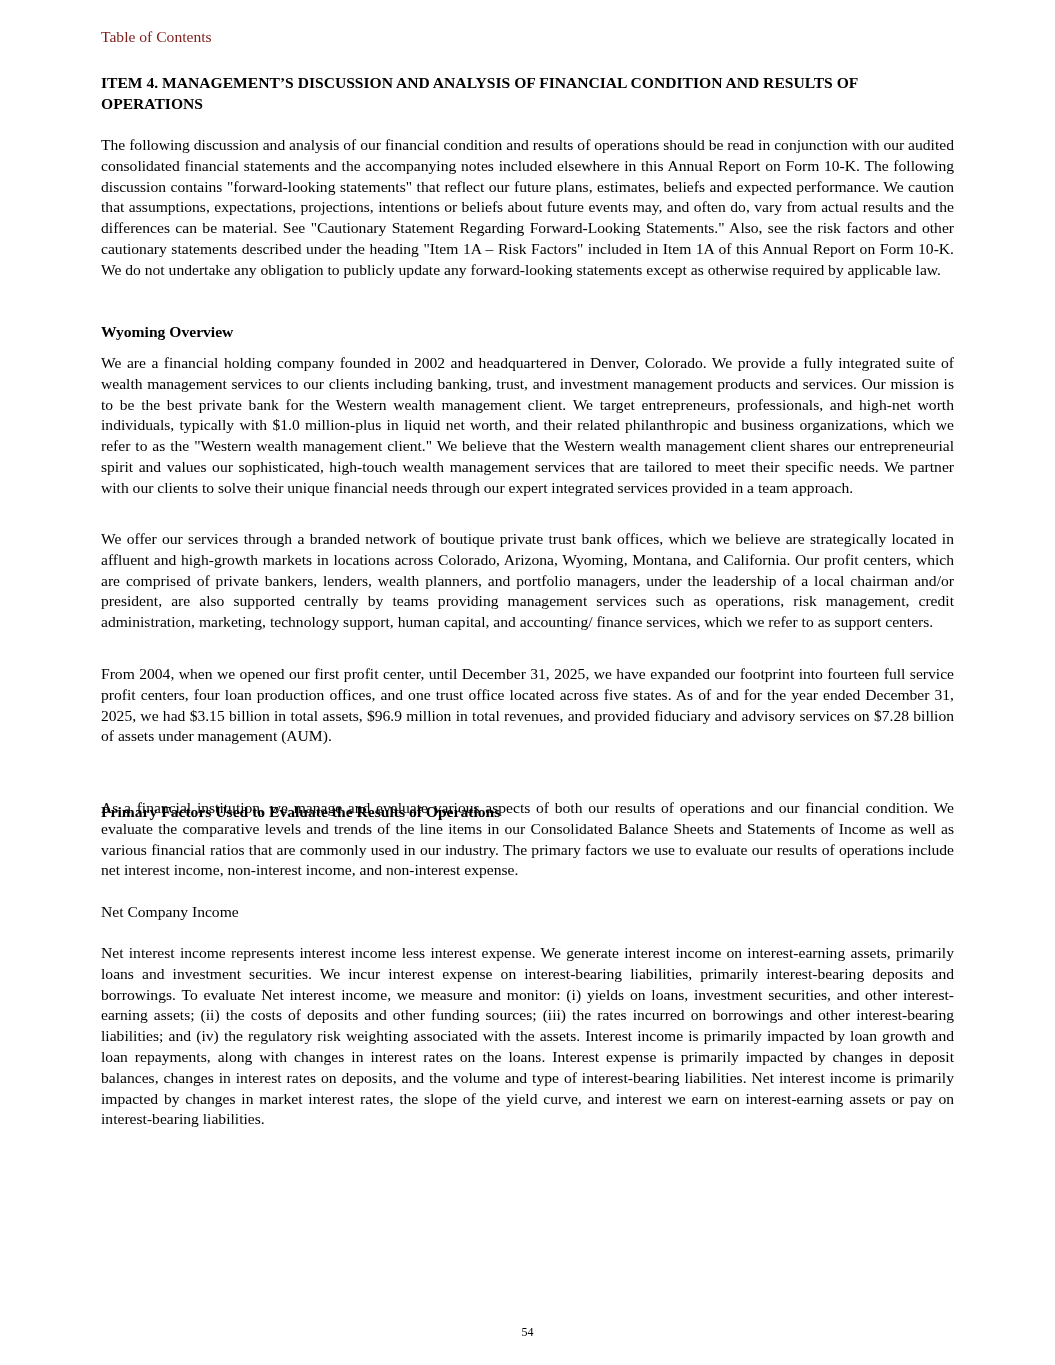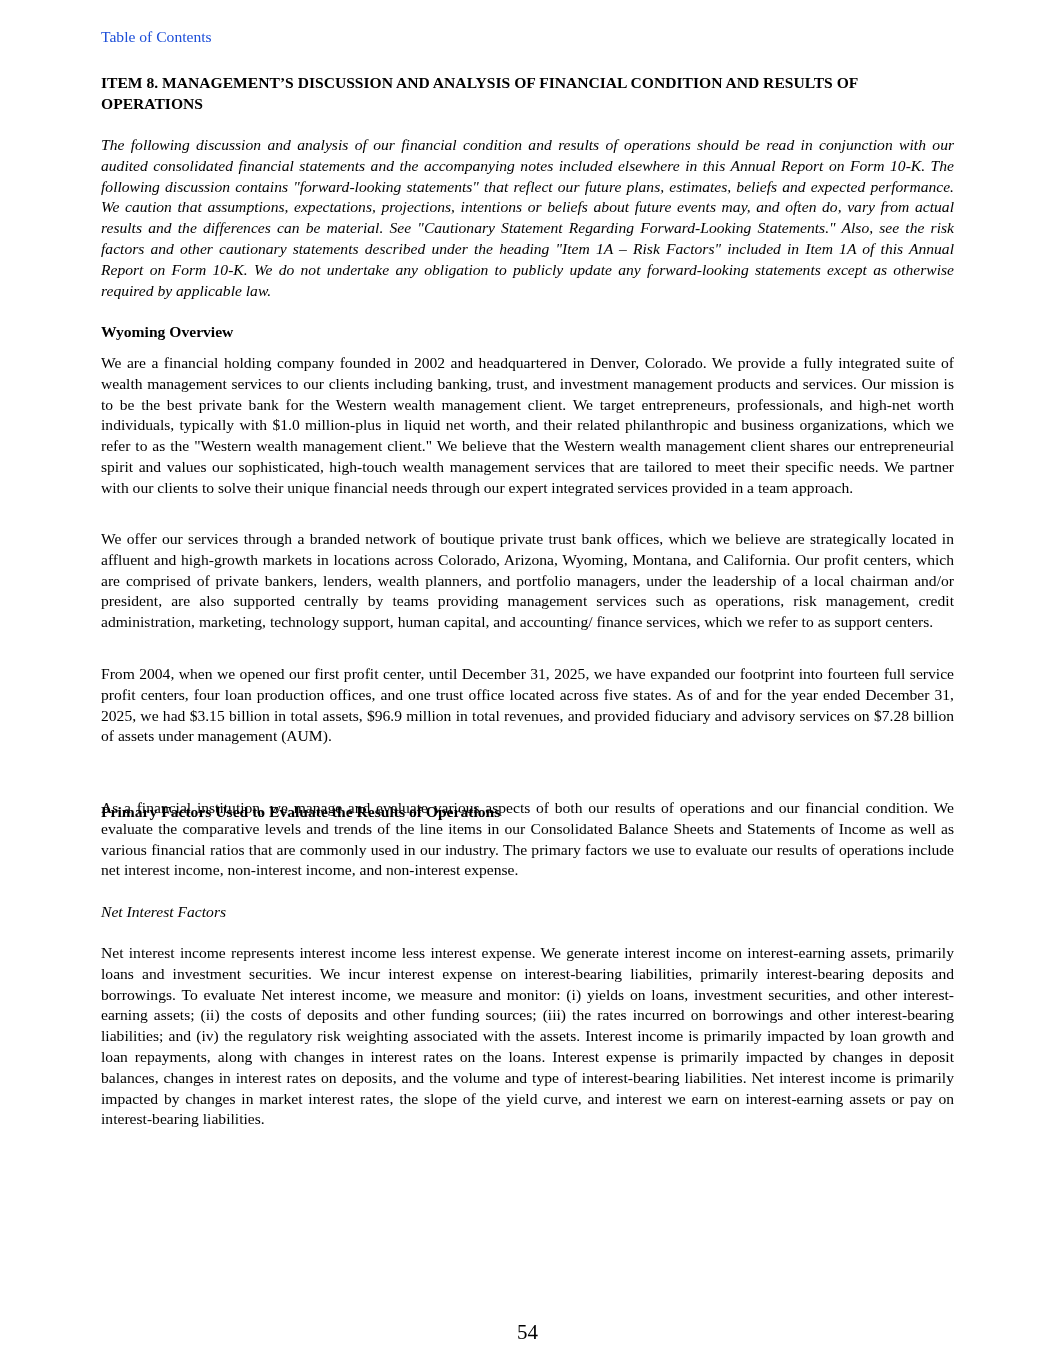--- a/index.html
+++ b/index.html
@@ -21,74 +21,74 @@
       position: absolute;
       left: 101px;
       top: 0;
       width: 853px;
     }
     .toc-link {
       position: absolute;
       left: 0;
       top: 27px;
       font-size: 15.6px;
-      color: #1d4ed8;
+      color: #7f1d1d;
       text-decoration: none;
       cursor: pointer;
     }
     .item-heading {
       position: absolute;
       left: 0;
       top: 73px;
       width: 853px;
       font-weight: bold;
       font-size: 15.6px;
       line-height: 20.8px;
     }
     .p {
       position: absolute;
       left: 0;
       width: 853px;
       text-align: justify;
       text-align-last: left;
       margin: 0;
     }
-    .italic { font-style: italic; }
+    .italic { }
     .bold { font-weight: bold; }
     .page-number {
       position: absolute;
       left: 0;
       width: 1055px;
       top: 1322px;
       text-align: center;
-      font-size: 21px;
+      font-size: 12px;
     }
   </style>
 </head>
 <body>
 
 <div class="page">
 
   <a class="toc-link">Table of Contents</a>
 
-  <div class="item-heading">ITEM 8. MANAGEMENT’S DISCUSSION AND ANALYSIS OF FINANCIAL CONDITION AND RESULTS OF OPERATIONS</div>
+  <div class="item-heading">ITEM 4. MANAGEMENT’S DISCUSSION AND ANALYSIS OF FINANCIAL CONDITION AND RESULTS OF OPERATIONS</div>
 
   <p class="p italic" style="top:135px;">The following discussion and analysis of our financial condition and results of operations should be read in conjunction with our audited consolidated financial statements and the accompanying notes included elsewhere in this Annual Report on Form 10-K. The following discussion contains "forward-looking statements" that reflect our future plans, estimates, beliefs and expected performance. We caution that assumptions, expectations, projections, intentions or beliefs about future events may, and often do, vary from actual results and the differences can be material. See "Cautionary Statement Regarding Forward-Looking Statements." Also, see the risk factors and other cautionary statements described under the heading "Item 1A – Risk Factors" included in Item 1A of this Annual Report on Form 10-K. We do not undertake any obligation to publicly update any forward-looking statements except as otherwise required by applicable law.</p>
 
   <div class="p bold" style="top:322px;">Wyoming Overview</div>
 
   <p class="p" style="top:353px;">We are a financial holding company founded in 2002 and headquartered in Denver, Colorado. We provide a fully integrated suite of wealth management services to our clients including banking, trust, and investment management products and services. Our mission is to be the best private bank for the Western wealth management client. We target entrepreneurs, professionals, and high-net worth individuals, typically with $1.0 million-plus in liquid net worth, and their related philanthropic and business organizations, which we refer to as the "Western wealth management client." We believe that the Western wealth management client shares our entrepreneurial spirit and values our sophisticated, high-touch wealth management services that are tailored to meet their specific needs. We partner with our clients to solve their unique financial needs through our expert integrated services provided in a team approach.</p>
 
   <p class="p" style="top:529px;">We offer our services through a branded network of boutique private trust bank offices, which we believe are strategically located in affluent and high-growth markets in locations across Colorado, Arizona, Wyoming, Montana, and California. Our profit centers, which are comprised of private bankers, lenders, wealth planners, and portfolio managers, under the leadership of a local chairman and/or president, are also supported centrally by teams providing management services such as operations, risk management, credit administration, marketing, technology support, human capital, and accounting/ finance services, which we refer to as support centers.</p>
 
   <p class="p" style="top:664px;">From 2004, when we opened our first profit center, until December 31, 2025, we have expanded our footprint into fourteen full service profit centers, four loan production offices, and one trust office located across five states. As of and for the year ended December 31, 2025, we had $3.15 billion in total assets, $96.9 million in total revenues, and provided fiduciary and advisory services on $7.28 billion of assets under management (AUM).</p>
 
   <div class="p bold" style="top:802px;">Primary Factors Used to Evaluate the Results of Operations</div>
 
   <p class="p" style="top:798px;">As a financial institution, we manage and evaluate various aspects of both our results of operations and our financial condition. We evaluate the comparative levels and trends of the line items in our Consolidated Balance Sheets and Statements of Income as well as various financial ratios that are commonly used in our industry. The primary factors we use to evaluate our results of operations include net interest income, non-interest income, and non-interest expense.</p>
 
-  <div class="p italic" style="top:902px;">Net Interest Factors</div>
+  <div class="p italic" style="top:902px;">Net Company Income</div>
 
   <p class="p" style="top:943px;">Net interest income represents interest income less interest expense. We generate interest income on interest-earning assets, primarily loans and investment securities. We incur interest expense on interest-bearing liabilities, primarily interest-bearing deposits and borrowings. To evaluate Net interest income, we measure and monitor: (i) yields on loans, investment securities, and other interest-earning assets; (ii) the costs of deposits and other funding sources; (iii) the rates incurred on borrowings and other interest-bearing liabilities; and (iv) the regulatory risk weighting associated with the assets. Interest income is primarily impacted by loan growth and loan repayments, along with changes in interest rates on the loans. Interest expense is primarily impacted by changes in deposit balances, changes in interest rates on deposits, and the volume and type of interest-bearing liabilities. Net interest income is primarily impacted by changes in market interest rates, the slope of the yield curve, and interest we earn on interest-earning assets or pay on interest-bearing liabilities.</p>
 
 </div>
 
 <div class="page-number">54</div>
 
 </body></html>

